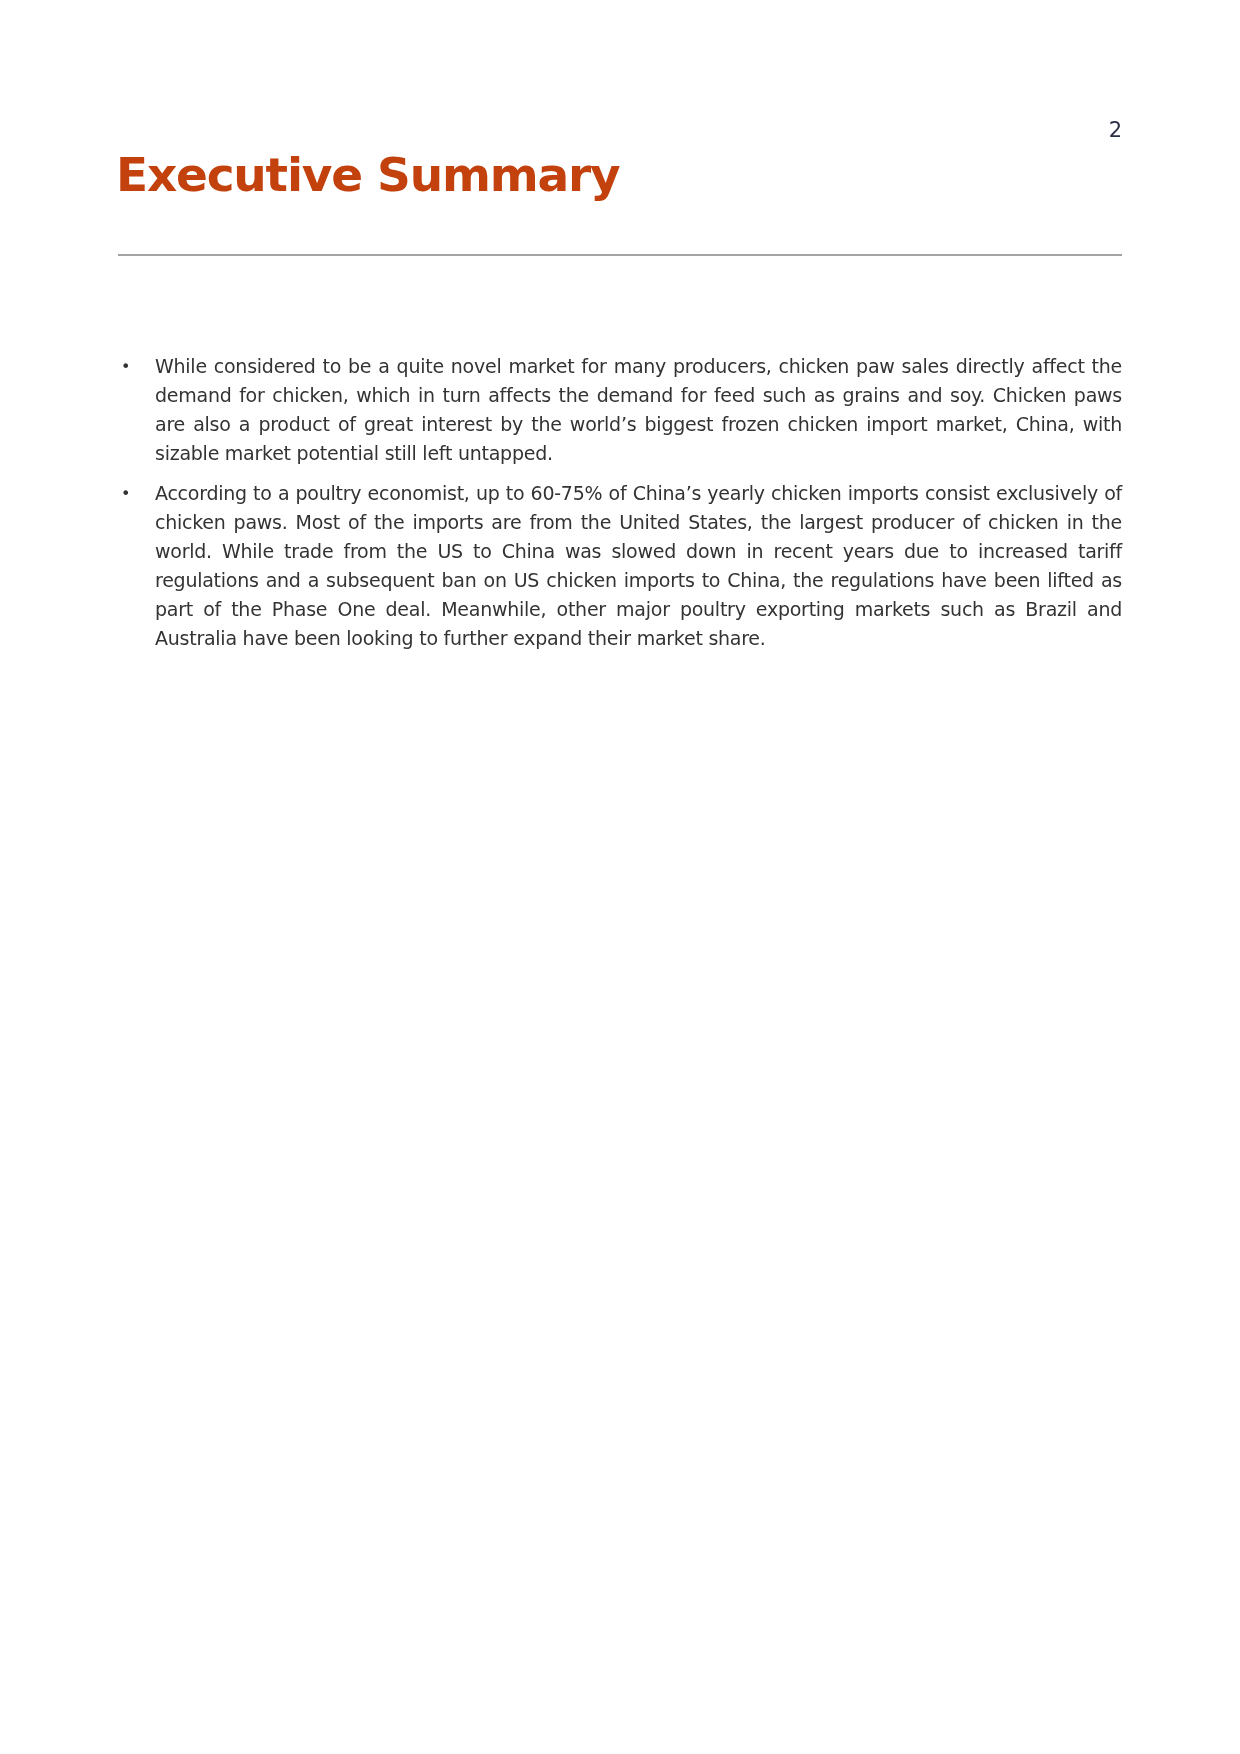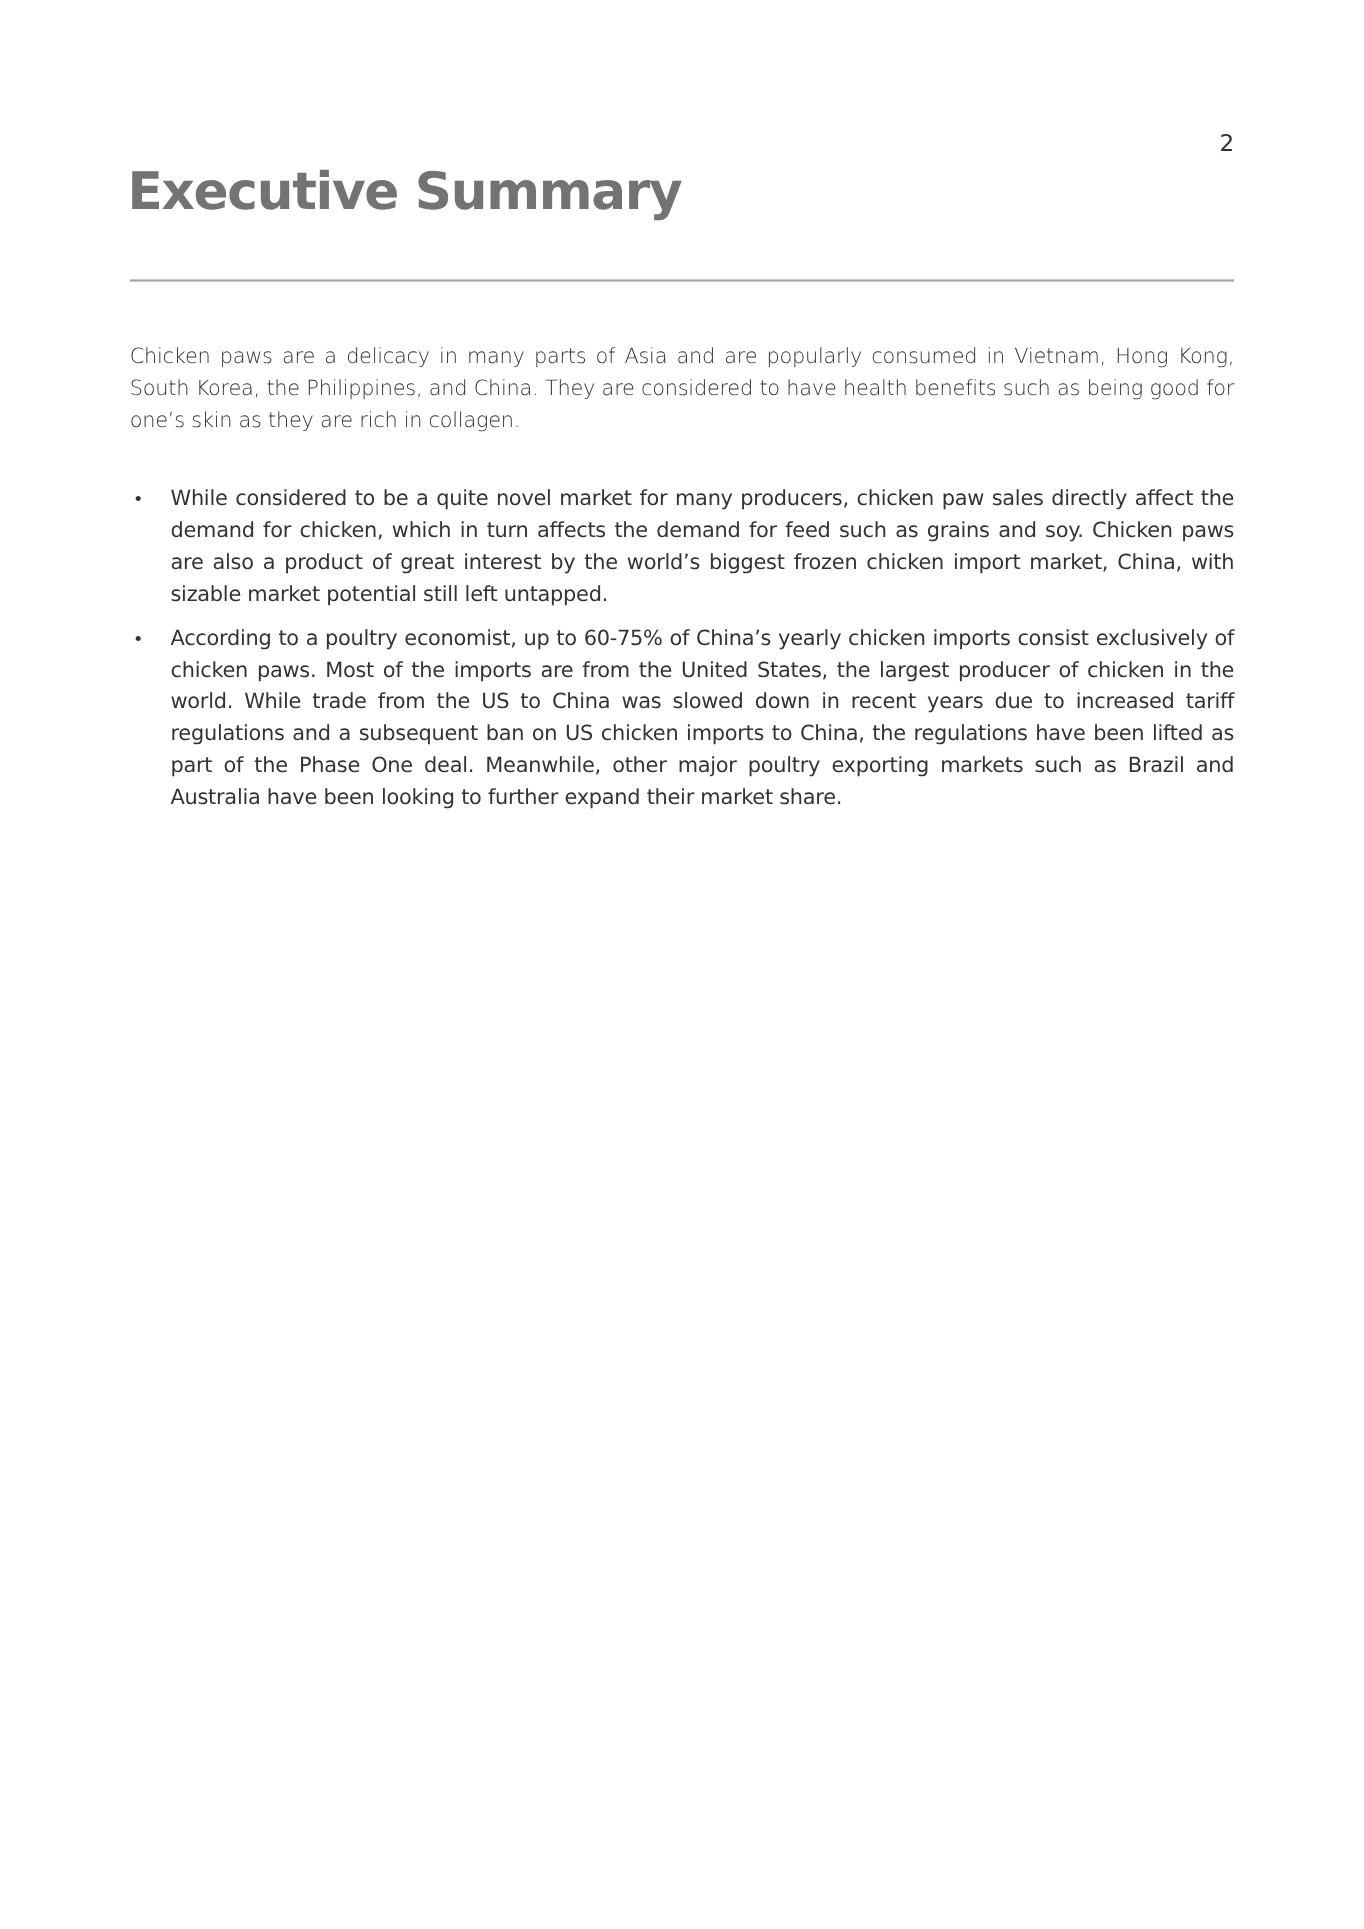--- a/index.html
+++ b/index.html
@@ -27,21 +27,21 @@
     }
     .page-title {
       position: absolute;
       left: 116px;
       top: 147px;
       margin: 0;
       font-family: "DejaVu Sans", sans-serif;
       font-weight: bold;
       font-size: 47px;
       letter-spacing: -1.2px;
-      color: #737373;
+      color: #c2410c;
       line-height: 56px;
       white-space: nowrap;
     }
     .title-rule {
       position: absolute;
       left: 118px;
       top: 254px;
       width: 1004px;
       height: 2px;
       background: #a3a3a3;
@@ -86,21 +86,20 @@
 </head>
 <body>
 
 <div class="page-number">2</div>
 
 <h1 class="page-title">Executive Summary</h1>
 
 <hr class="title-rule">
 
 <div class="content">
-  <p class="intro">Chicken paws are a delicacy in many parts of Asia and are popularly consumed in Vietnam,  Hong Kong, South Korea, the Philippines, and China. They are considered to have health benefits such as being good for one’s skin as they are rich in collagen.</p>
 
   <ul class="bullets">
     <li class="bullet-item">
       <span class="bullet-dot">•</span>
       <span>While considered to be a quite novel market for many producers, chicken paw sales directly affect the demand for chicken, which in turn affects the demand for feed such as grains and soy. Chicken paws are also a product of great interest by the world’s biggest frozen chicken import market, China, with sizable market potential still left untapped.</span>
     </li>
     <li class="bullet-item">
       <span class="bullet-dot">•</span>
       <span>According to a poultry economist, up to 60-75% of China’s yearly chicken imports consist exclusively of chicken paws. Most of the imports are from the United States, the largest producer of chicken in the world. While trade from the US to China was slowed down in recent years due to increased tariff regulations and a subsequent ban on US chicken imports to China, the regulations have been lifted as part of the Phase One deal. Meanwhile, other major poultry exporting markets such as Brazil and Australia have been looking to further expand their market share.</span>
     </li>

